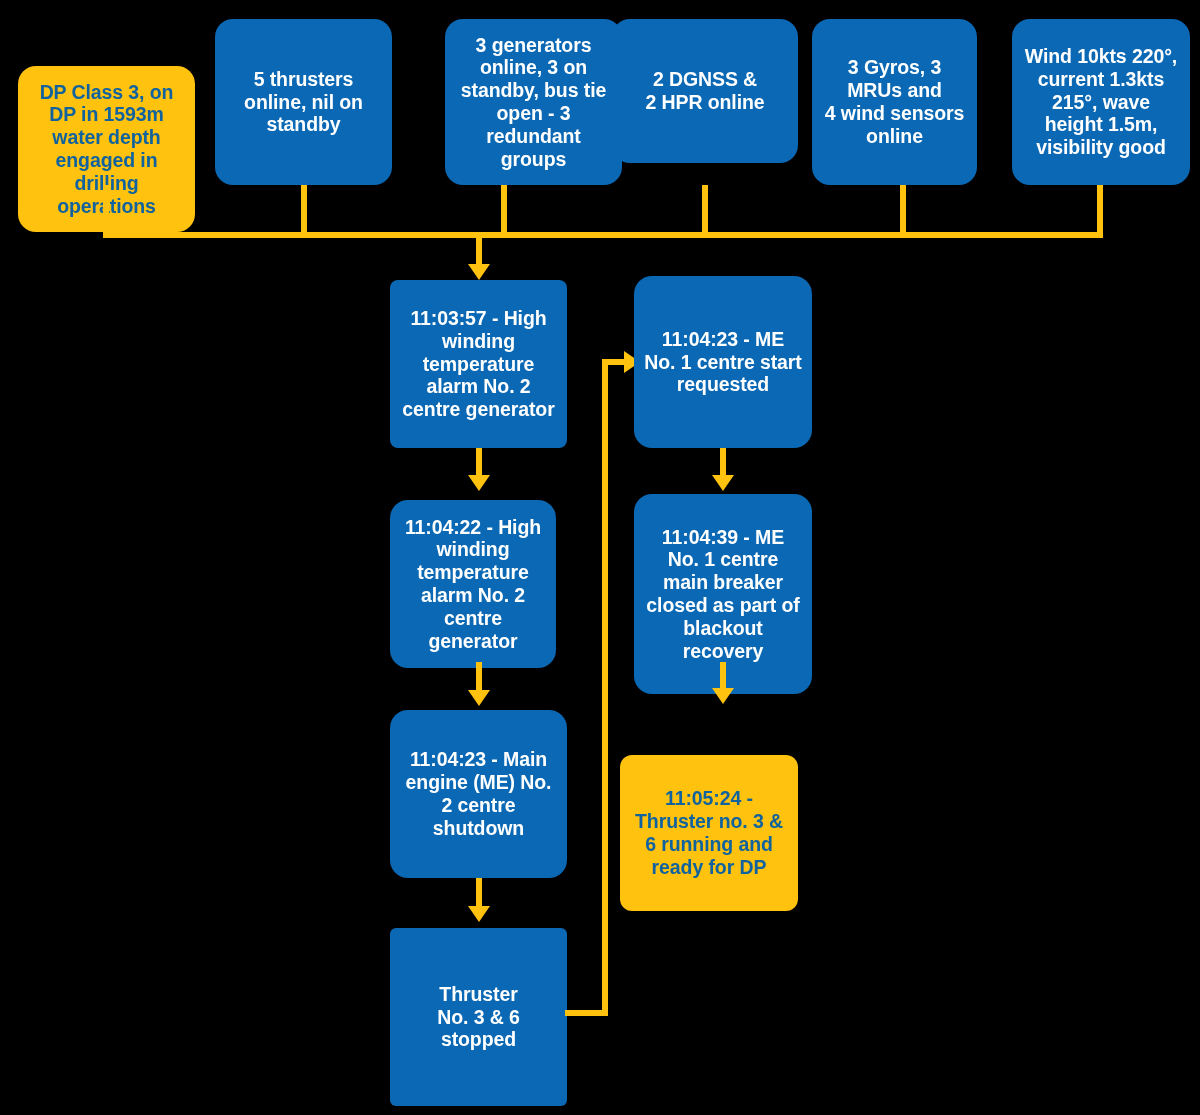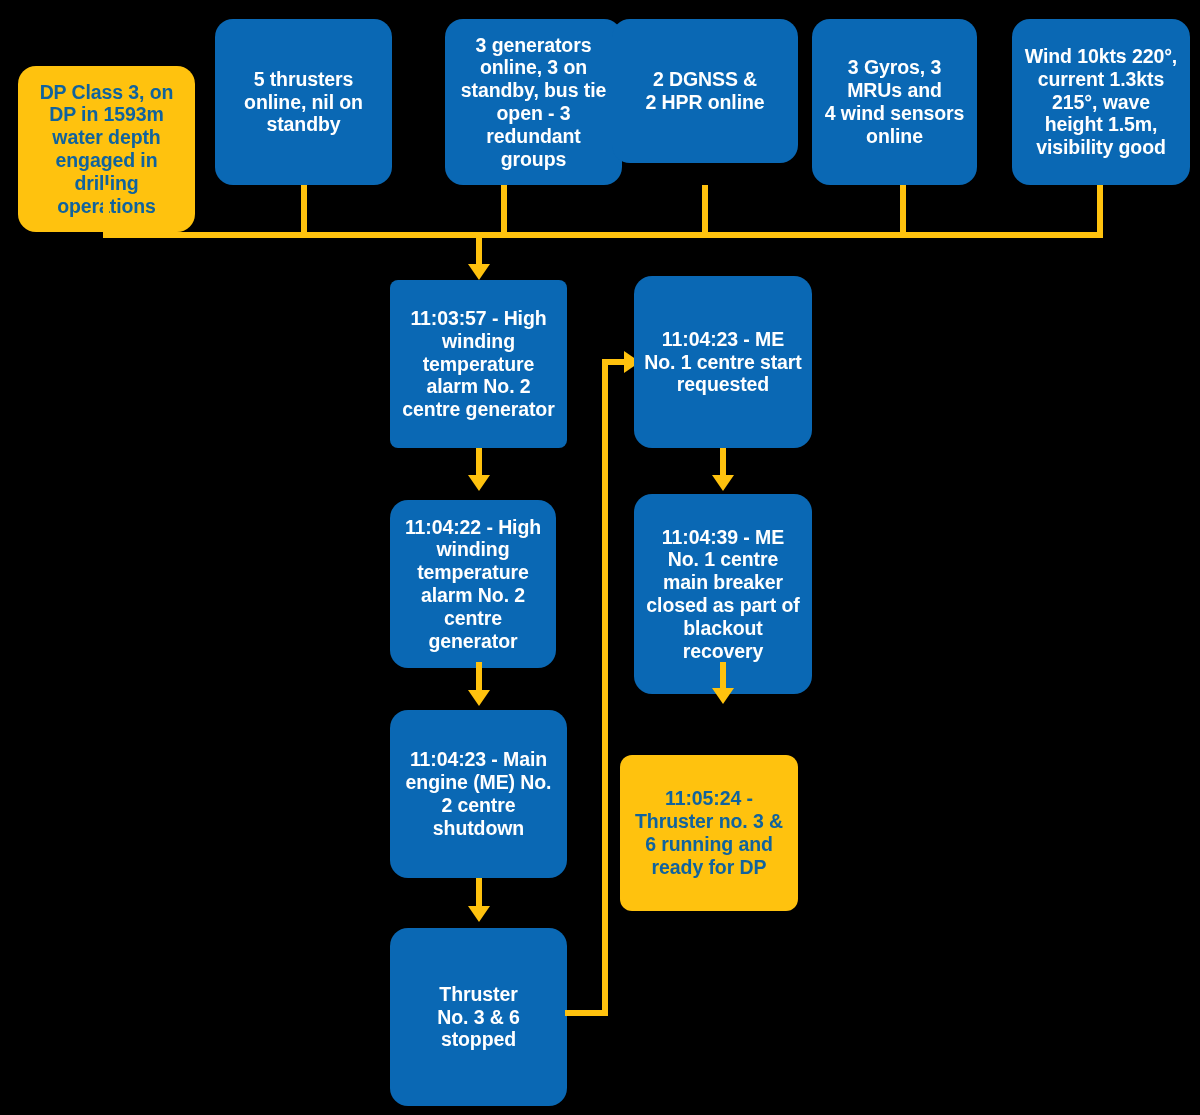--- a/index.html
+++ b/index.html
@@ -101,21 +101,21 @@
   <div class="node blue" style="left:390px; top:494px; width:166px; height:168px;margin-top:6px;">11:04:22 - High winding temperature alarm No. 2 centre generator</div>
 
   <div class="conn v" style="left:476px; top:662px; height:32px;"></div>
   <div class="arrowhead down" style="left:468px; top:690px;"></div>
 
   <div class="node blue" style="left:390px; top:710px; width:177px; height:168px;">11:04:23 - Main engine (ME) No. 2 centre shutdown</div>
 
   <div class="conn v" style="left:476px; top:878px; height:32px;"></div>
   <div class="arrowhead down" style="left:468px; top:906px;"></div>
 
-  <div class="node blue" style="left:390px; top:928px; width:177px; height:178px;">Thruster
+  <div class="node blue" style="left:390px; top:928px; width:177px; height:178px;border-radius:6px;">Thruster
 No. 3 &amp; 6 stopped</div>
 
   <div class="conn h" style="left:565px; top:1010px; width:43px;"></div>
   <div class="conn v" style="left:602px; top:362px; height:654px;"></div>
   <div class="conn h" style="left:602px; top:359px; width:26px;"></div>
   <div class="arrowhead right" style="left:624px; top:351px;"></div>
 
   <div class="node blue" style="left:634px; top:276px; width:178px; height:172px;">11:04:23 - ME No. 1 centre start requested</div>
 
   <div class="conn v" style="left:720px; top:448px; height:31px;"></div>

